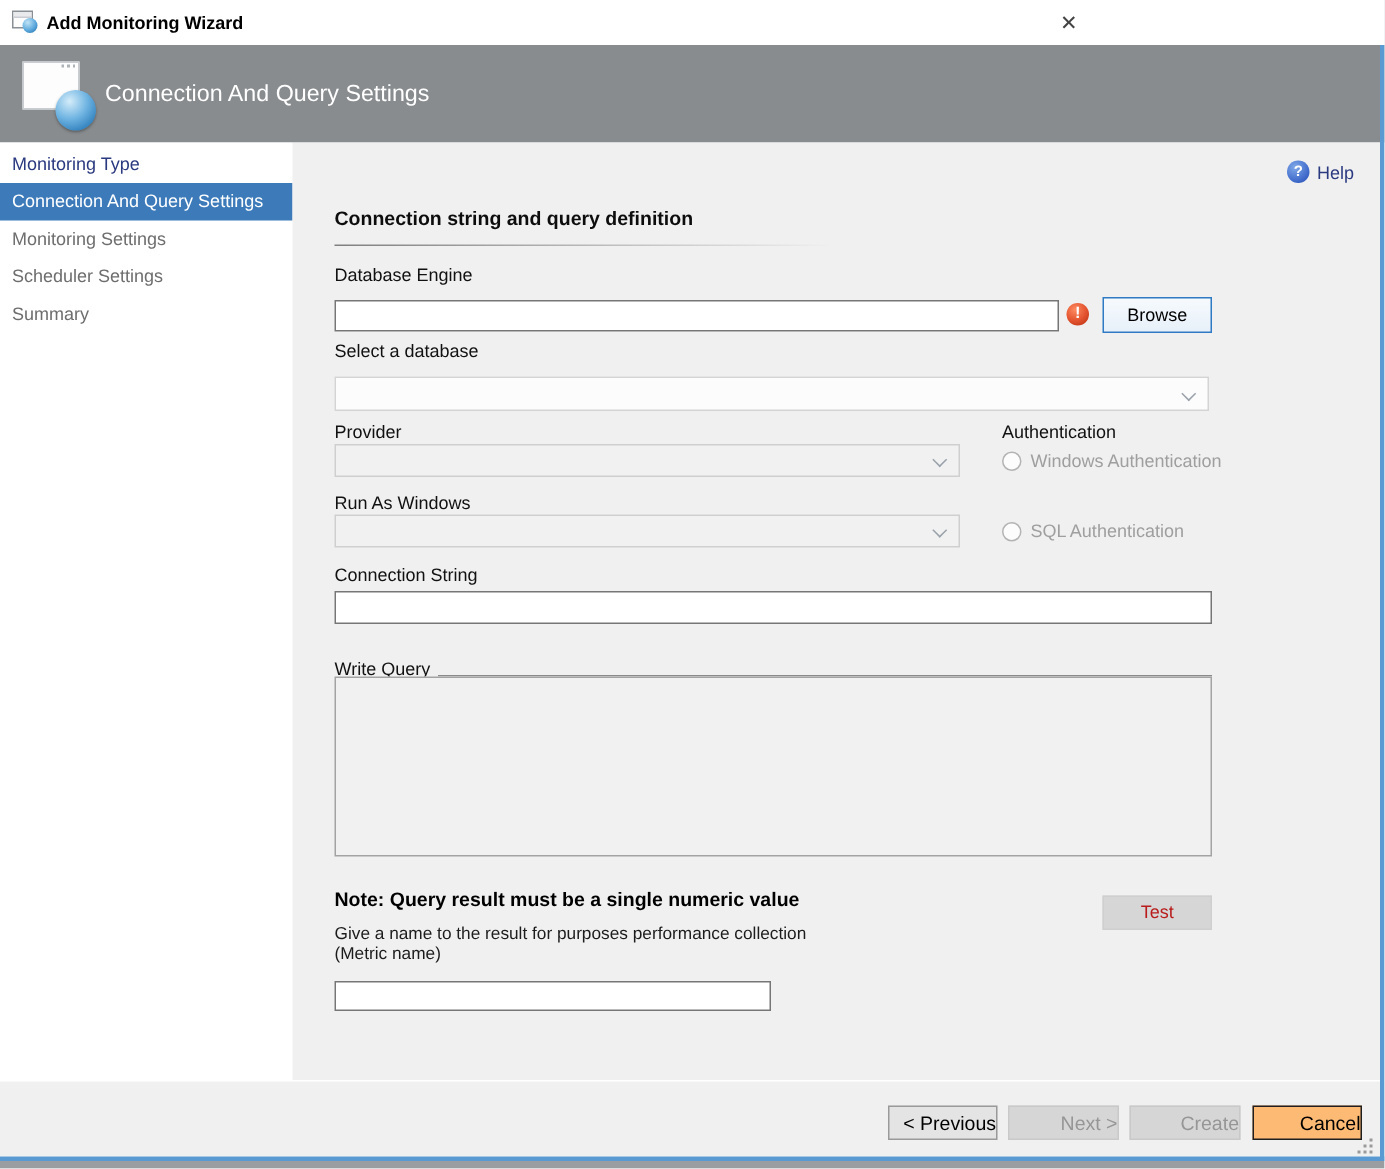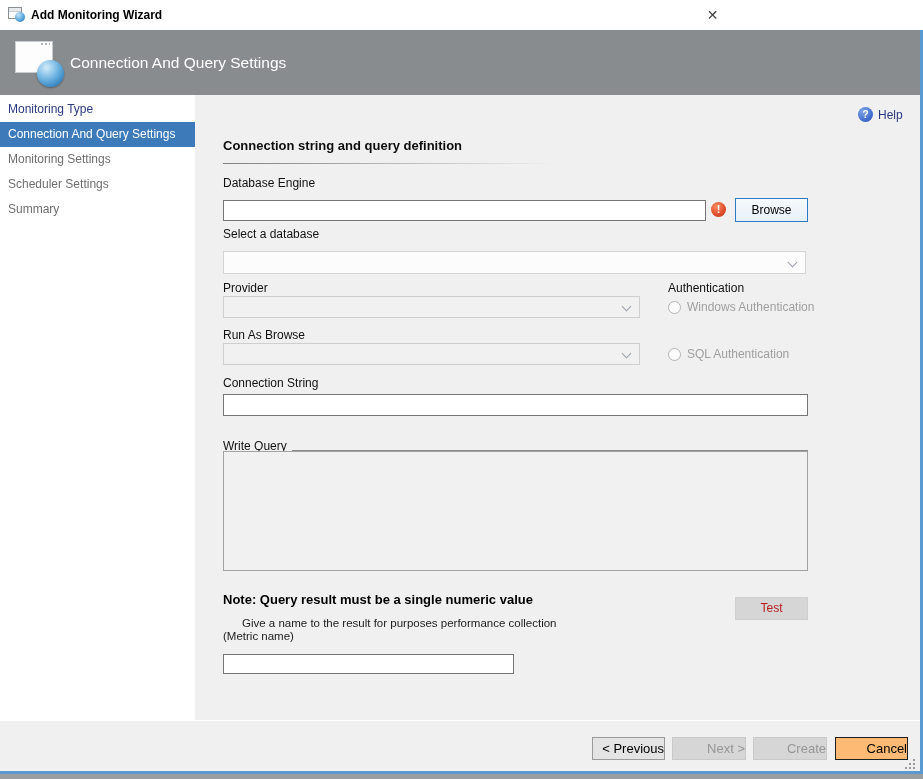--- a/index.html
+++ b/index.html
@@ -151,42 +151,42 @@
       <span></span>
       <span class="chev" style="top:6px;"></span>
     </div>
 
     <div class="label" style="left:473px; top:186px;">Authentication</div>
     <div class="radio-row" style="left:473px; top:205px;">
       <span class="radio-circle"></span>
       <span class="radio-label">Windows Authentication</span>
     </div>
 
-    <div class="label" style="left:28px; top:233px;">Run As Browse</div>
+    <div class="label" style="left:28px; top:233px;">Run As Windows</div>
     <div class="combo" style="left:28px; top:248px; width:417px; height:22px; background:#f1f1f1; border:1px solid #cfcfcf;">
       <span></span>
       <span class="chev" style="top:6px;"></span>
     </div>
 
     <div class="radio-row" style="left:473px; top:252px;">
       <span class="radio-circle"></span>
       <span class="radio-label">SQL Authentication</span>
     </div>
 
     <div class="label" style="left:28px; top:281px;">Connection String</div>
     <input class="txt" style="left: 28px; top: 299px; width: 585px; height: 22px;" value="">
 
     <div class="label" style="left:28px; top:344px;">Write Query</div>
     <div class="wq-topline"></div>
     <textarea class="write-query-box" disabled="" style=""></textarea>
 
     <div class="note-text">Note: Query result must be a single numeric value</div>
     <button class="btn test-button" disabled="">Test</button>
 
-    <div class="hint" style="left:28px; top:522px;margin-left:19px;">Give a name to the result for purposes performance collection</div>
+    <div class="hint" style="left:28px; top:522px;">Give a name to the result for purposes performance collection</div>
     <div class="hint" style="left:28px; top:535px;">(Metric name)</div>
     <input class="txt" style="left: 28px; top: 559px; width: 291px; height: 20px;" value="">
   </div>
 
   <div class="footer">
     <button class="fbtn previous-button">&lt; Previous</button>
     <button class="fbtn next-button" disabled="">Next &gt;</button>
     <button class="fbtn create-button" disabled="">Create</button>
     <button class="fbtn cancel-button">Cancel</button>
     <div class="resize-grip"></div>

